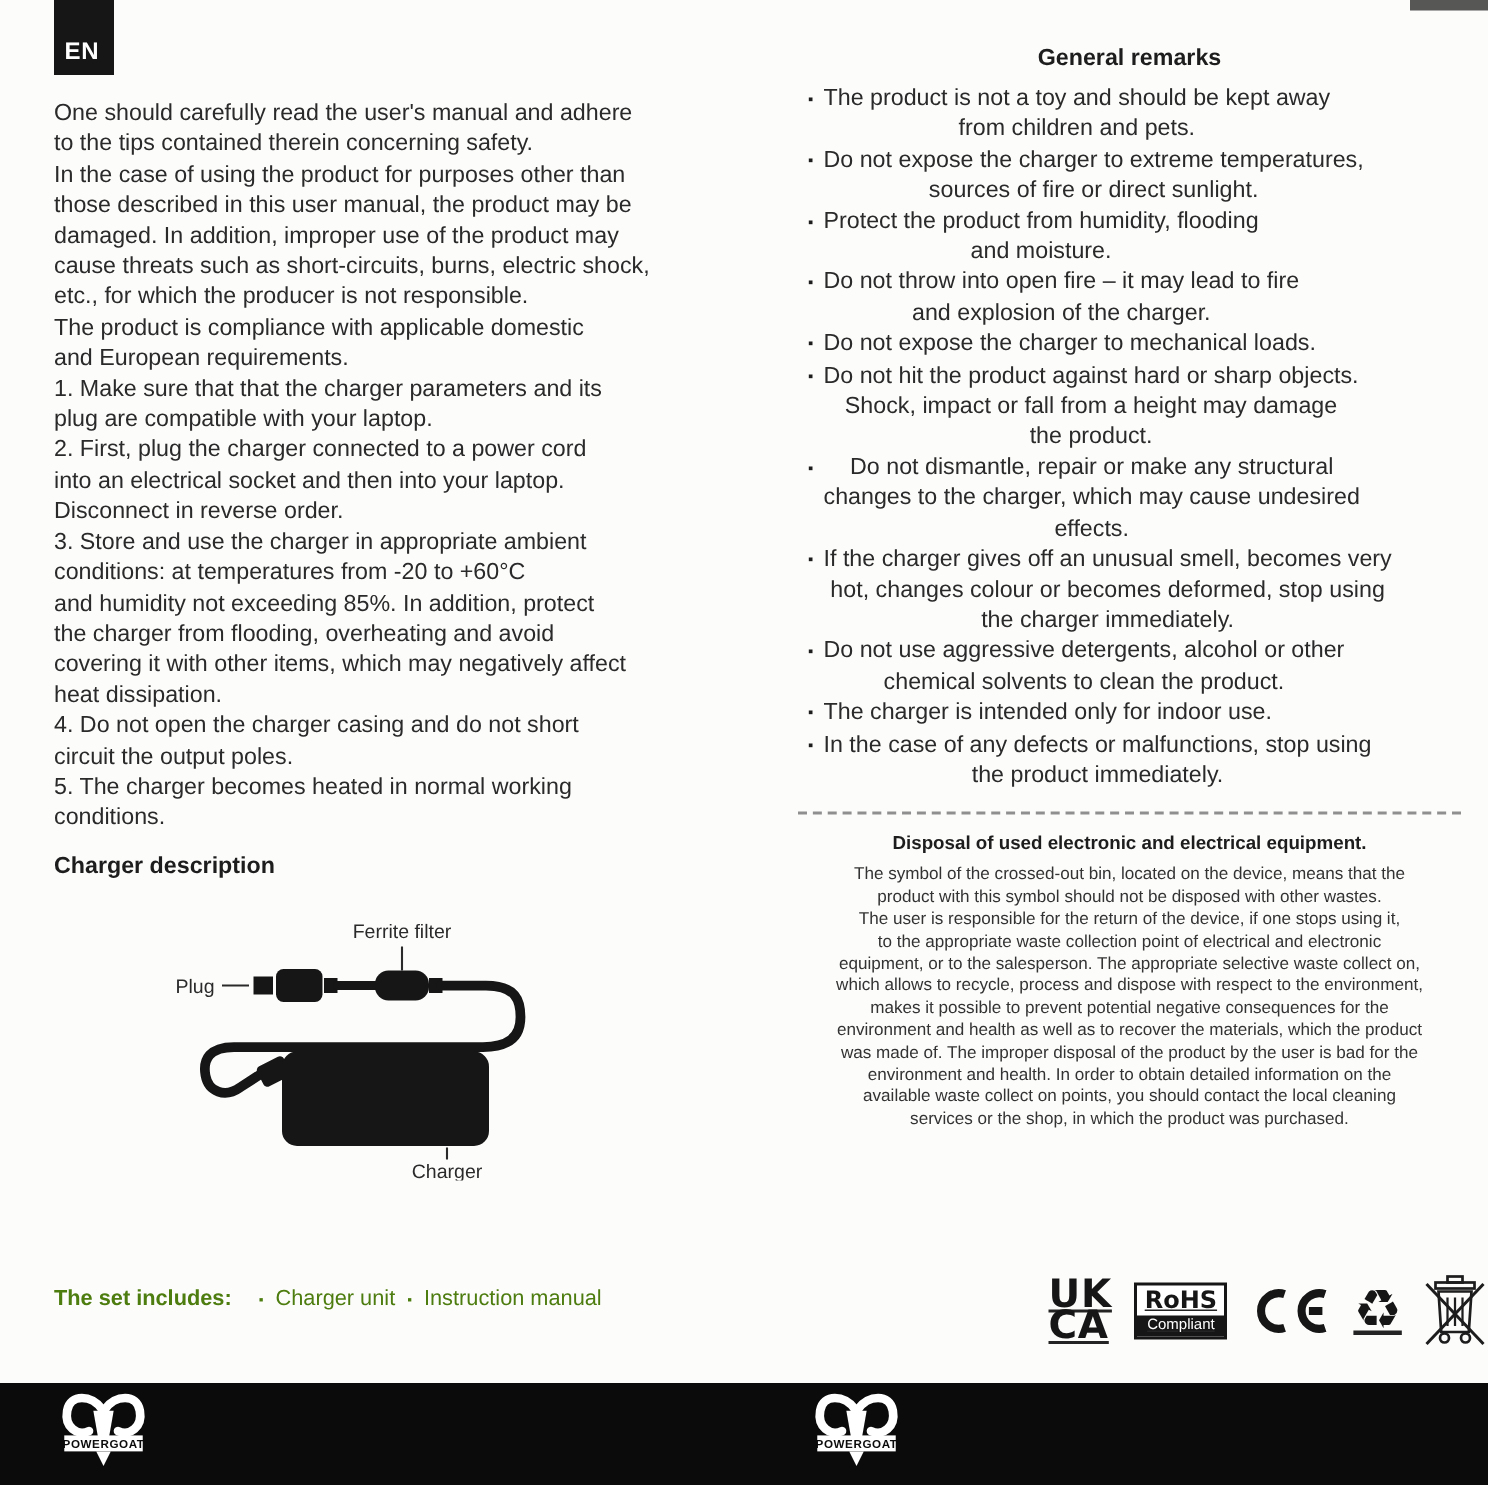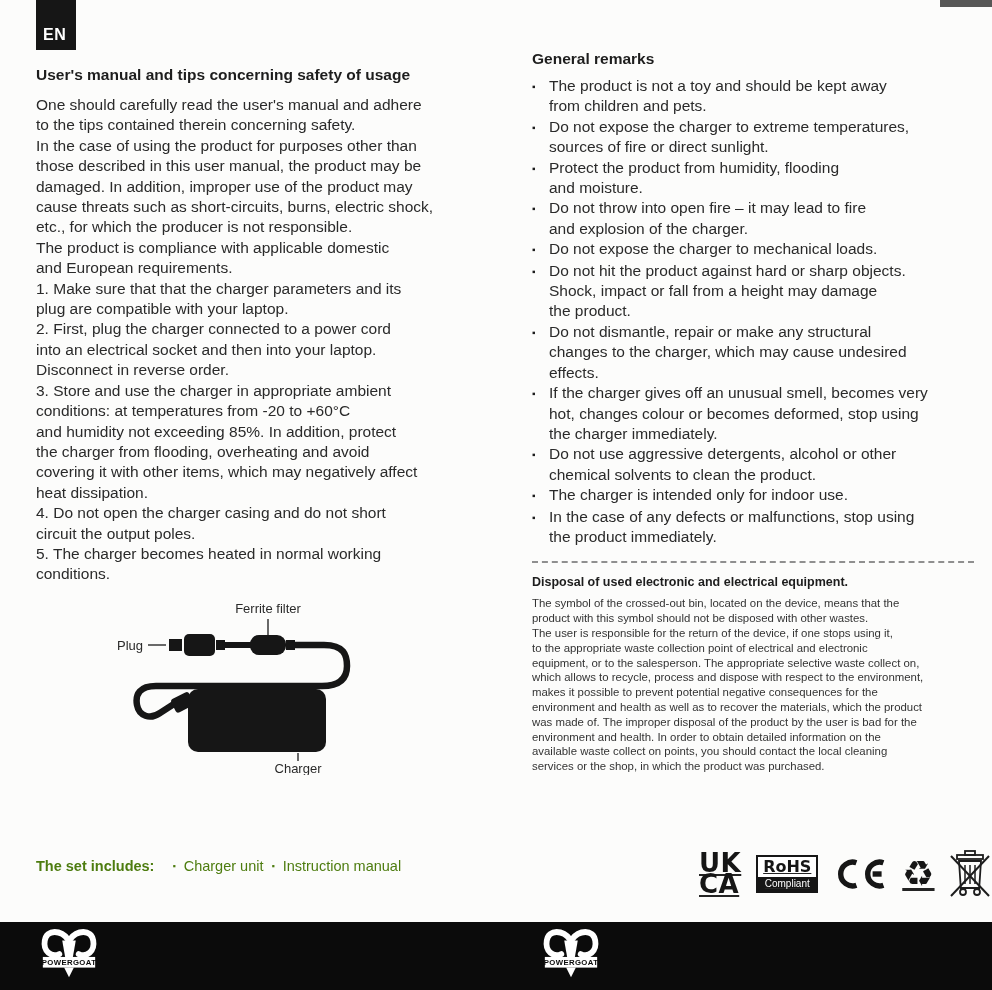--- a/index.html
+++ b/index.html
@@ -6,21 +6,21 @@
   html,body { width:992px; height:990px; }
   body { font-family:"Liberation Sans", sans-serif; background:#e9e9e9; }
   .page { position:relative; width:992px; height:990px; background:#fcfcfb; overflow:hidden; color:#242424; }
 
   .scan-artifact { position:absolute; top:0; right:0; width:52px; height:7px; background:#3a3a38; opacity:.85; }
 
   .en-badge { position:absolute; left:36px; top:0; width:40px; height:50px; background:#161616; color:#fff;
               display:flex; align-items:flex-end; padding:0 0 6px 7px; font-size:16px; font-weight:700; letter-spacing:.5px; }
 
   .col-left { position:absolute; left:36px; top:66px; width:468px; }
-  .col-right { position:absolute; left:532px; top:50px; width:442px; }
+  .col-right { position:absolute; left:532px; top:30px; width:442px;text-align:center; }
 
   .h1 { font-size:15.5px; font-weight:700; color:#1d1d1d; margin-bottom:11px; }
   .h2 { font-size:15.5px; font-weight:700; color:#1d1d1d; margin:13px 0 10px; }
   .body-text { font-size:15.5px; line-height:20.4px; white-space:pre-line; color:#2a2a2a; }
 
   .bullet-list { list-style:none; }
   .bullet-list li { display:flex; align-items:flex-start; }
   .bullet-list .blt { width:17px; flex:0 0 17px; font-size:10px; line-height:20.4px; padding-top:1px; color:#1d1d1d; }
   .bullet-list .blt-text { font-size:15.5px; line-height:20.4px; white-space:pre-line; color:#2a2a2a; }
 
@@ -52,21 +52,20 @@
 
 <div class="page">
 
   <div class="scan-artifact"></div>
 
   <div class="en-badge">
     <span>EN</span>
   </div>
 
   <div class="col-left">
-    <div class="h1">User's manual and tips concerning safety of usage</div>
     <div class="body-text">One should carefully read the user's manual and adhere
 to the tips contained therein concerning safety.
 In the case of using the product for purposes other than
 those described in this user manual, the product may be
 damaged. In addition, improper use of the product may
 cause threats such as short-circuits, burns, electric shock,
 etc., for which the producer is not responsible.
 The product is compliance with applicable domestic
 and European requirements.</div>
 
@@ -79,20 +78,21 @@
 conditions: at temperatures from -20 to +60°C
 and humidity not exceeding 85%. In addition, protect
 the charger from flooding, overheating and avoid
 covering it with other items, which may negatively affect
 heat dissipation.
 4. Do not open the charger casing and do not short
 circuit the output poles.
 5. The charger becomes heated in normal working
 conditions.</div>
 
+    <div class="h2">Charger description</div>
 
     <svg class="diagram" width="462" height="182" viewBox="0 0 462 182">
 
       <text x="232" y="20" font-size="13" fill="#2a2a2a" text-anchor="middle">Ferrite filter</text>
       <line x1="232" y1="26" x2="232" y2="42" stroke="#2a2a2a" stroke-width="1.4"></line>
 
       <text x="107" y="57" font-size="13" fill="#2a2a2a" text-anchor="end">Plug</text>
       <line x1="112" y1="52" x2="130" y2="52" stroke="#2a2a2a" stroke-width="1.4"></line>
 
       <rect x="133" y="46" width="13" height="12" fill="#161616"></rect>

